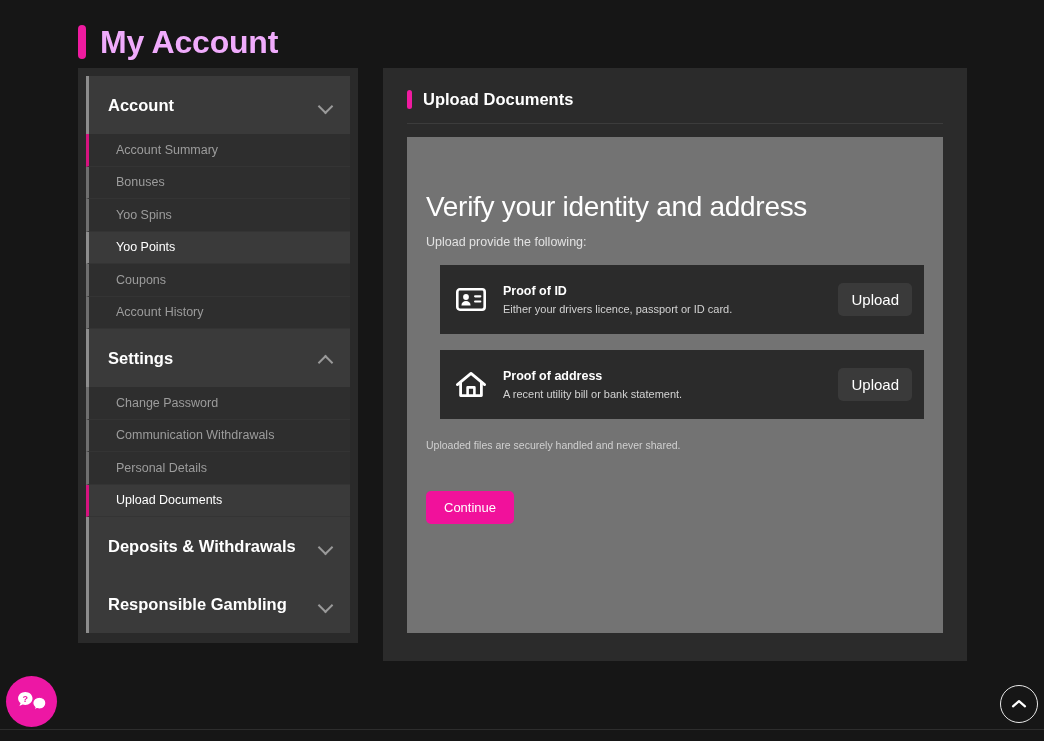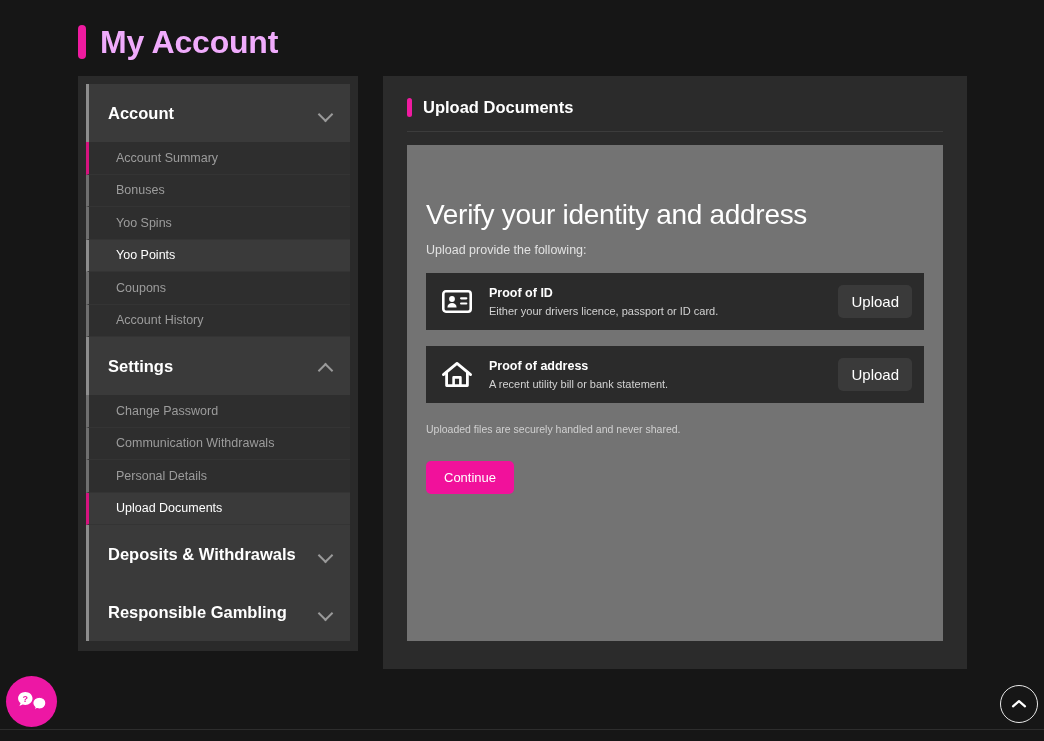--- a/index.html
+++ b/index.html
@@ -37,21 +37,21 @@
     font-weight: bold;
     color: #f0abfc;
     letter-spacing: -0.2px;
     line-height: 1;
   }
 
   
   .layout {
     position: absolute;
     left: 0;
-    top: 76px;
+    top: 68px;
     width: 1044px;
     height: 660px;
     display: flex;
     align-items: flex-start;
     gap: 25px;
     padding-left: 78px;
   }
 
   
   .sidebar {
@@ -171,25 +171,26 @@
   }
   .card .subtitle {
     margin-top: 12px;
     font-size: 12.5px;
     color: #e2e2e2;
   }
 
   .doc-row {
     margin-top: 16px;
     background: #2b2b2b;
-    height: 57px;
+    height: 69px;
     display: flex;
     align-items: center;
     padding: 0 12px 0 15px;
     gap: 16px;
+    margin-left: 14px;
   }
   .doc-icon {
     width: 32px;
     height: 32px;
     flex: none;
     display: flex;
     align-items: center;
     justify-content: center;
   }
   .doc-text { flex: 1; min-width: 0; }
@@ -217,21 +218,21 @@
     cursor: pointer;
   }
 
   .disclaimer {
     margin-top: 20px;
     font-size: 10.5px;
     color: #d0d0d0;
   }
 
   .continue-btn {
-    margin-top: 26px;
+    margin-top: 40px;
     background: #f1119b;
     color: #ffffff;
     font-size: 13px;
     font-family: "Liberation Sans", sans-serif;
     border: none;
     border-radius: 5px;
     padding: 9px 18px;
     cursor: pointer;
   }
 

